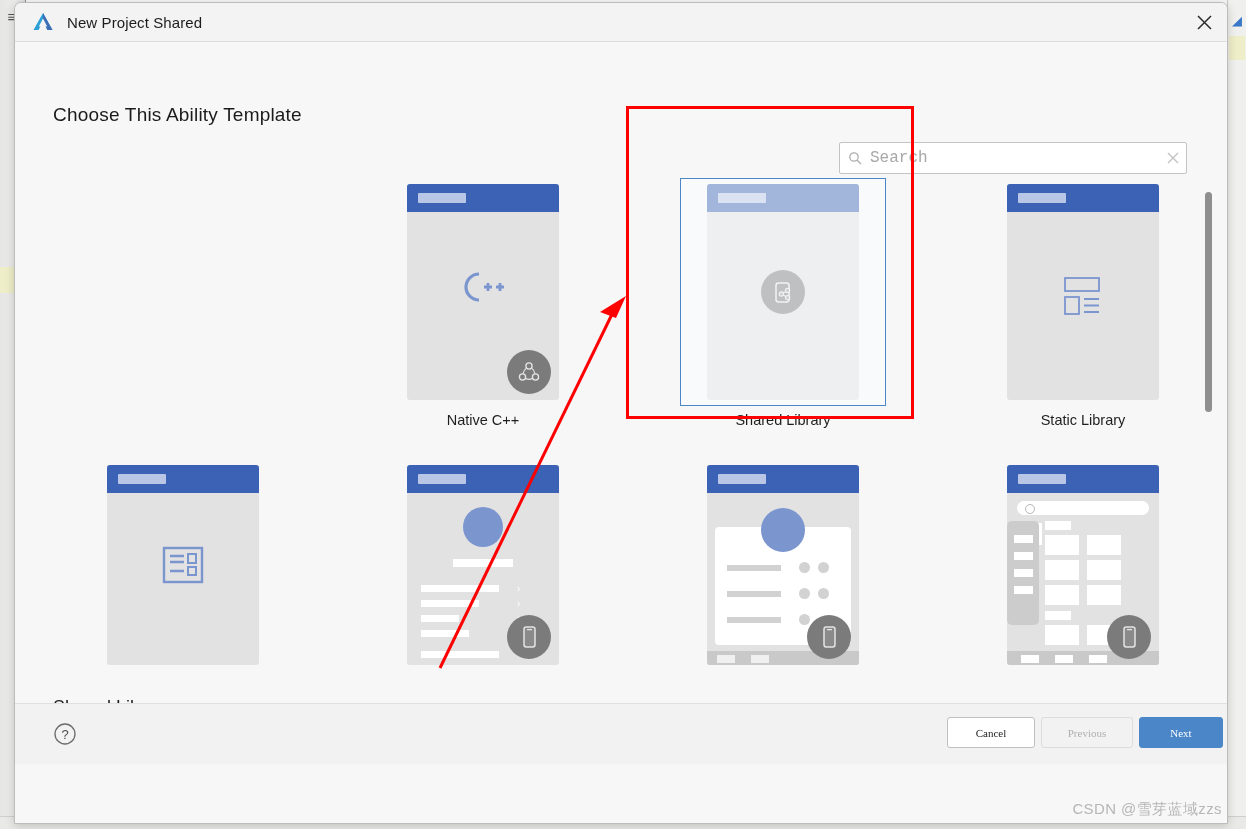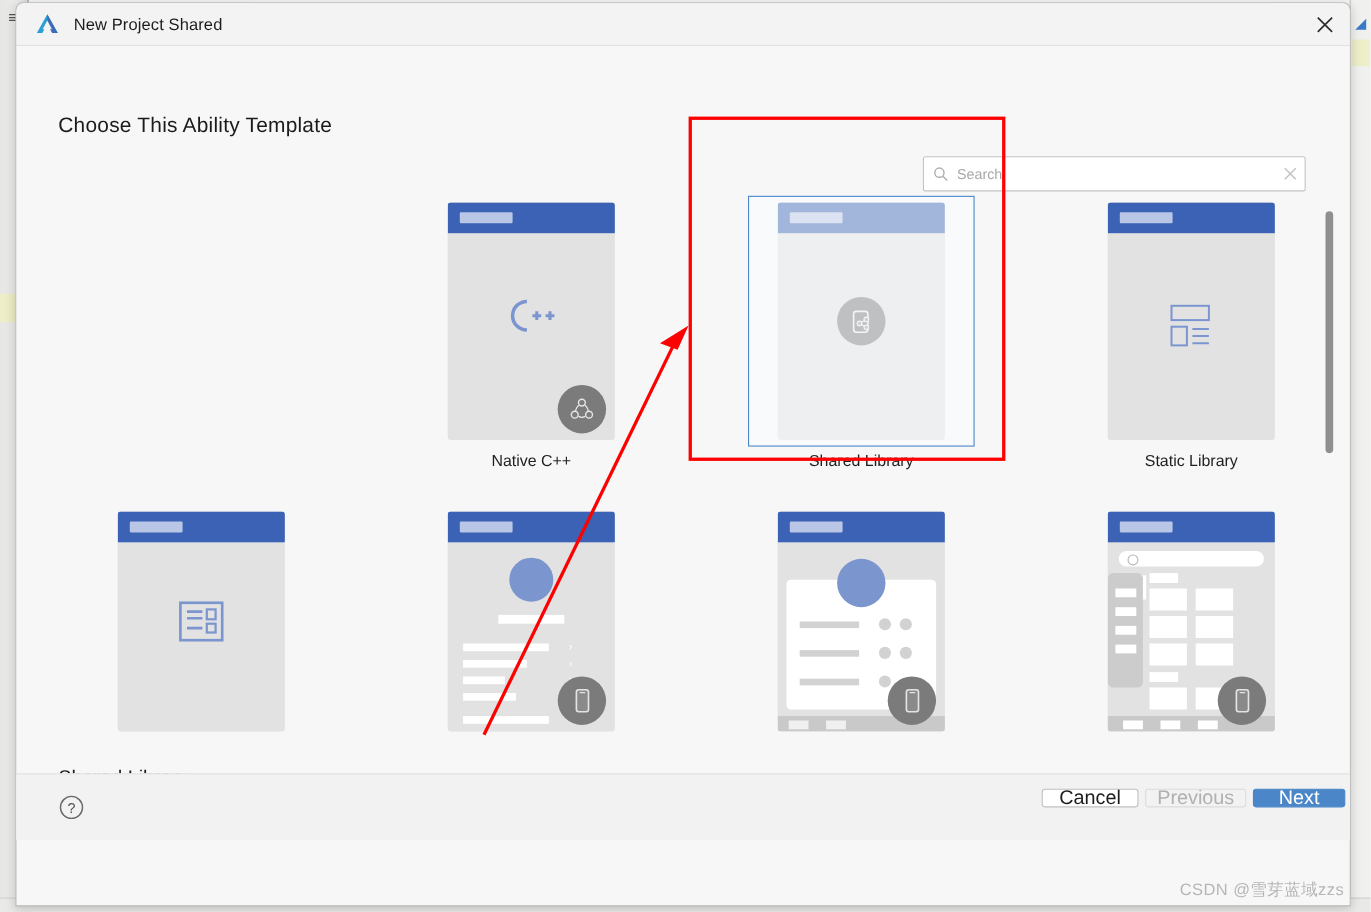--- a/index.html
+++ b/index.html
@@ -77,22 +77,22 @@
 
   
   .search-box {
     position:absolute; left:824px; top:100px; width:346px; height:30px;
     background:#fff; border:1px solid #c4c4c4; border-radius:2px;
     display:flex; align-items:center;
   }
   .search-icon { margin-left:8px; width:14px; height:14px; opacity:.55; }
   .search-input {
     flex:1; border:0; outline:0; background:transparent;
-    font-family:Liberation Sans, sans-serif;
-    font-size:13px; color:#555; margin-left:6px;
+    font-family:Liberation Mono, monospace;
+    font-size:16px; color:#555; margin-left:6px;
   }
   .search-input::placeholder { color:#a8a8a8; }
   .search-clear {
     width:26px; height:28px; display:flex; align-items:center;
     justify-content:center; cursor:pointer; opacity:.45;
   }
 
   
   .grid {
     position:absolute; left:38px; top:136px; width:1140px; height:510px;
@@ -154,22 +154,22 @@
   
   .footer {
     position:absolute; left:0; bottom:0; width:100%; height:60px;
     background:#f2f2f2; border-top:1px solid #e0e0e0;
   }
   .help-btn {
     position:absolute; left:38px; top:18px; width:24px; height:24px;
     cursor:pointer;
   }
   .btn {
-    position:absolute; top:13px; height:17px;
-    font-family:Liberation Sans, sans-serif; font-size:18px;
+    position:absolute; top:13px; height:31px;
+    font-family:Liberation Serif, serif; font-size:11px;
     border-radius:3px; display:flex; align-items:center; justify-content:center;
     cursor:pointer; box-sizing:border-box;
   }
   .btn-cancel {
     right:192px; width:88px; background:#fff; border:1px solid #c0c0c0; color:#1c1c1c;
   }
   .btn-prev {
     right:94px; width:92px; background:#f2f2f2; border:1px solid #dcdcdc;
     color:#b0b0b0; cursor:default;margin-left:15px;
   }

